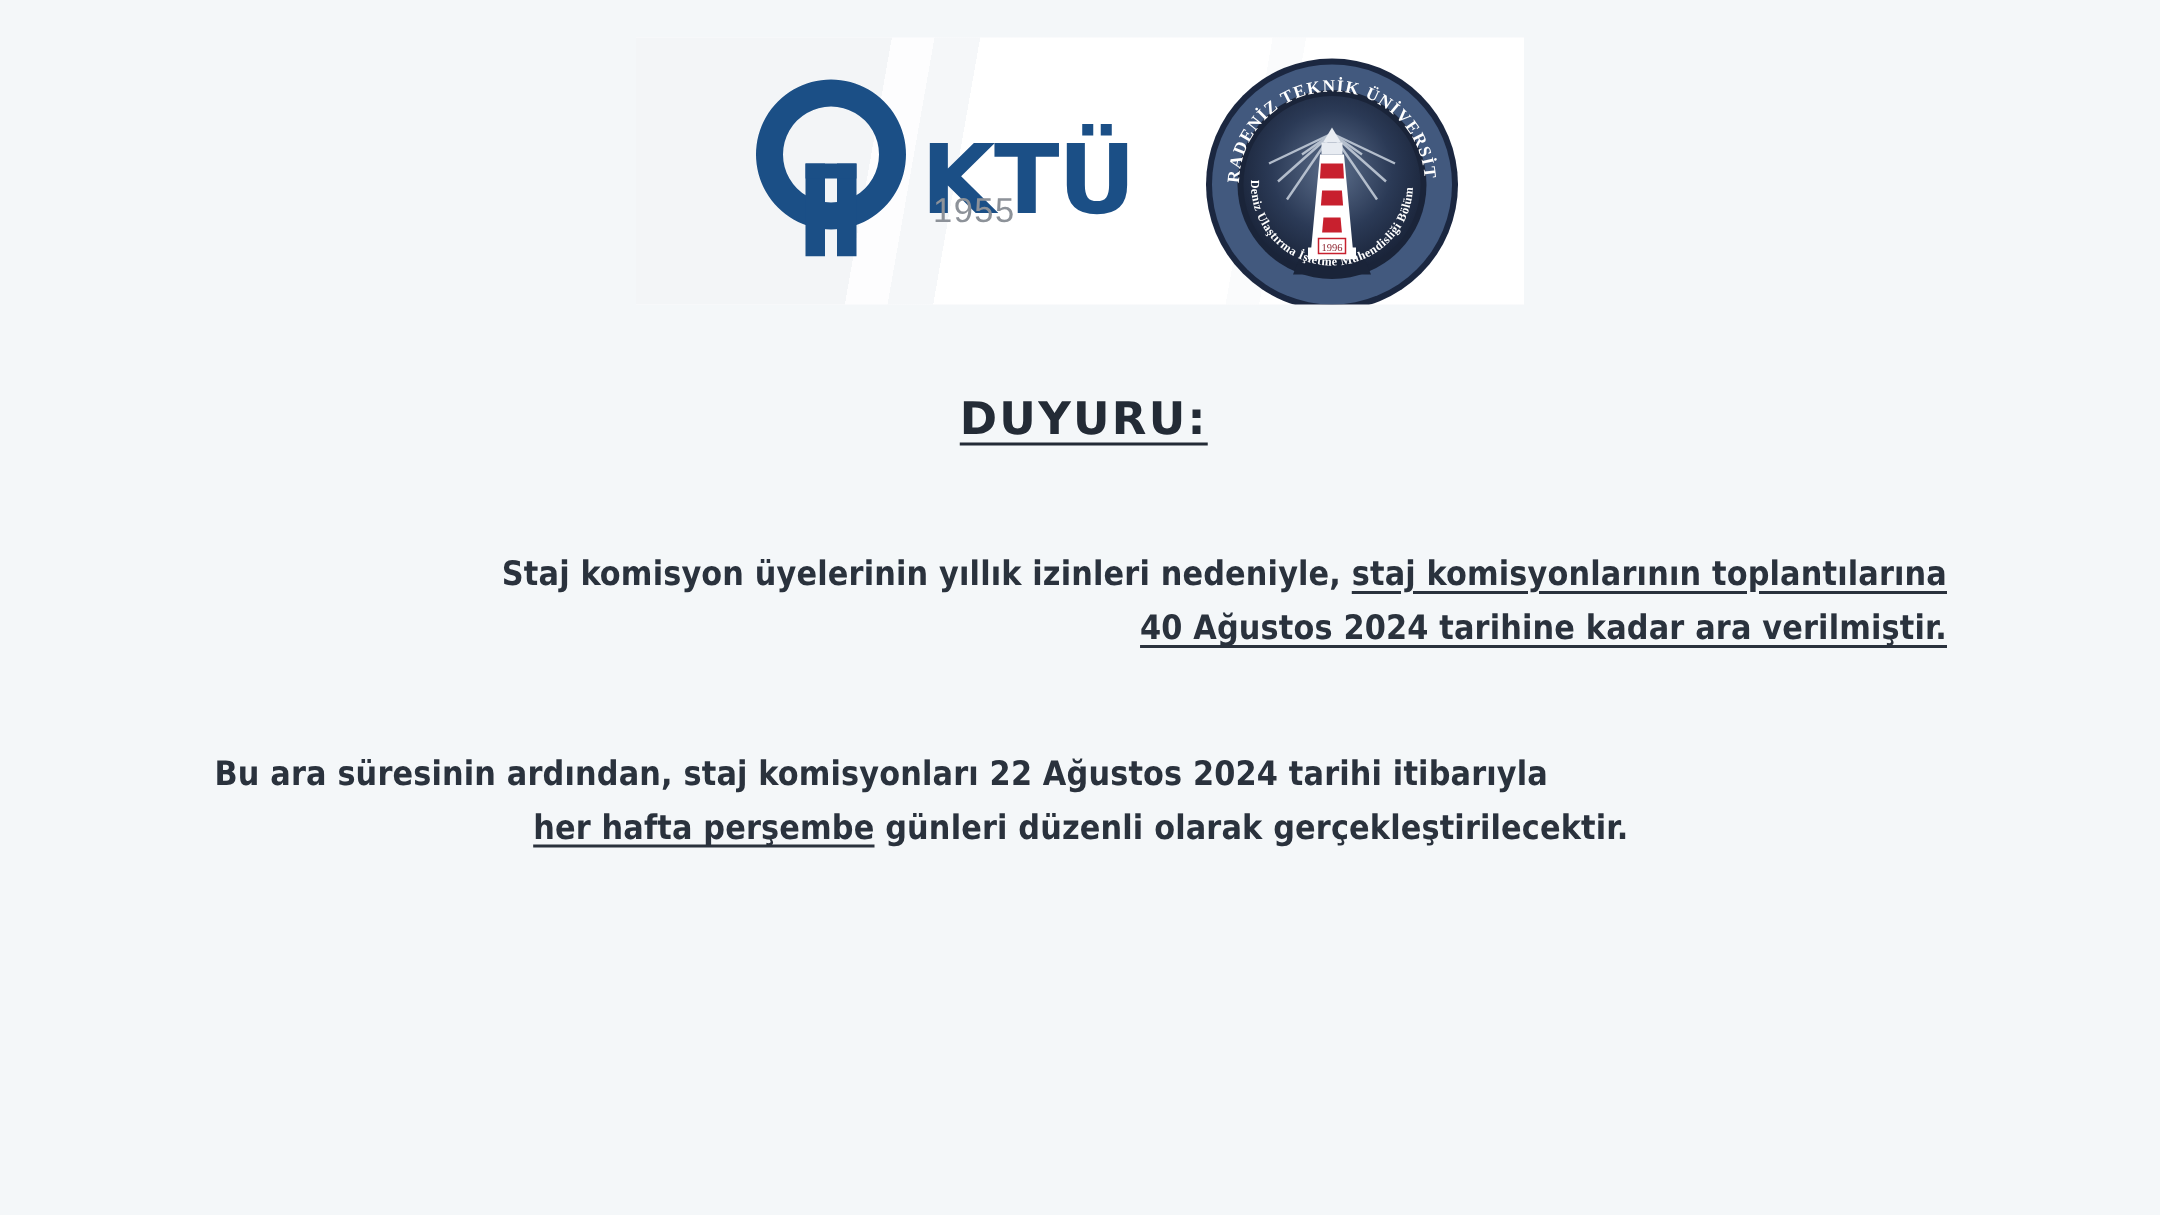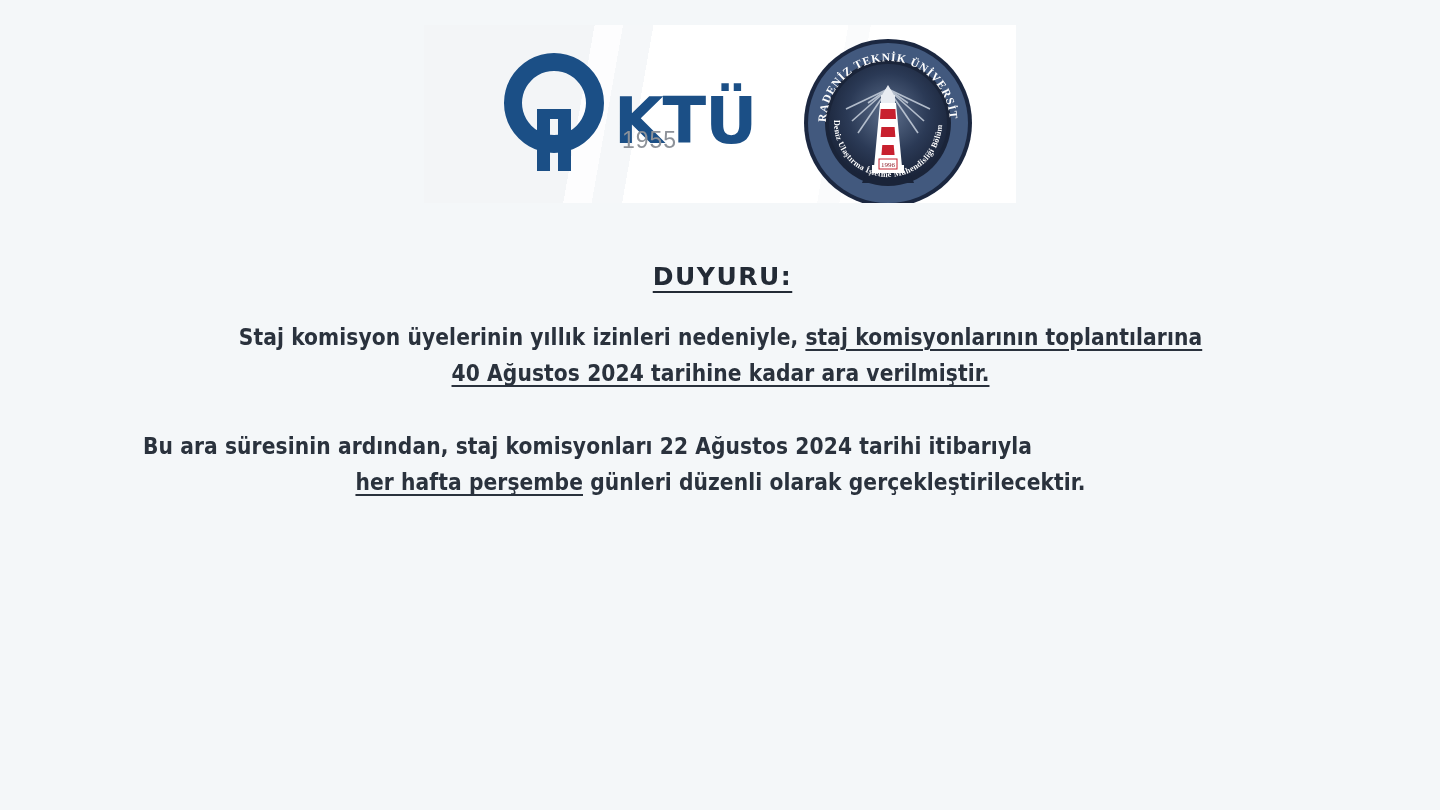--- a/index.html
+++ b/index.html
@@ -86,44 +86,44 @@
   .announcement {
     position: absolute;
     left: 143px;
     top: 262px;
     width: 1155px;
   }
   .ann-title {
     text-align: center;
     font-family: "DejaVu Sans", sans-serif;
     font-weight: bold;
-    font-size: 25px;
+    font-size: 30px;
     letter-spacing: 1.5px;
     color: #232b36;
     text-decoration: underline;
     text-underline-offset: 6px;
     text-decoration-thickness: 2px;
     margin: 0 0 0 4px;
   }
   .ann-para {
     font-family: "DejaVu Sans Condensed", "Liberation Sans Narrow", "Liberation Sans", sans-serif;
     font-size: 22.5px;
     font-weight: 600;
     color: #2a323d;
     line-height: 1.62;
     margin: 0;
     letter-spacing: 0.1px;
   }
   .para-1 {
-    margin-top: 28px;
-    text-align: center;
+    margin-top: 68px;
+    text-align: right;
     width: 1155px;
   }
   .para-2 {
-    margin-top: 36px;
+    margin-top: 60px;
     text-align: justify;
     text-justify: inter-word;
     width: 1155px;
   }
   .para-2 .last-line {
     display: block;
     text-align: center;
   }
   .u {
     text-decoration: underline;

